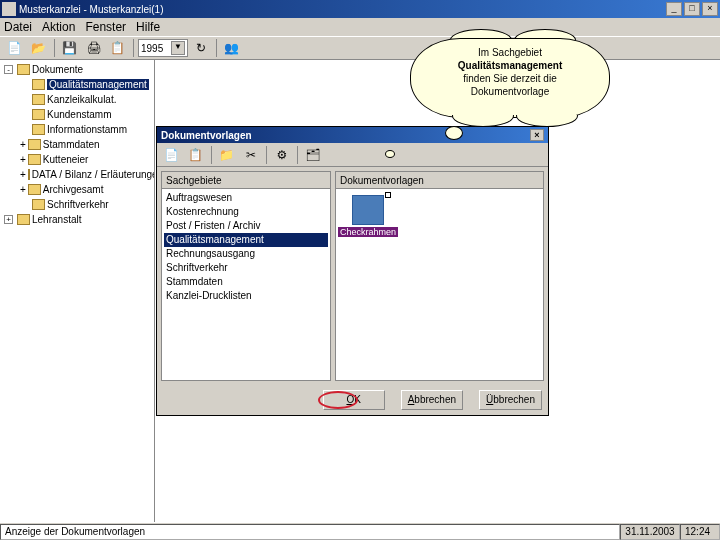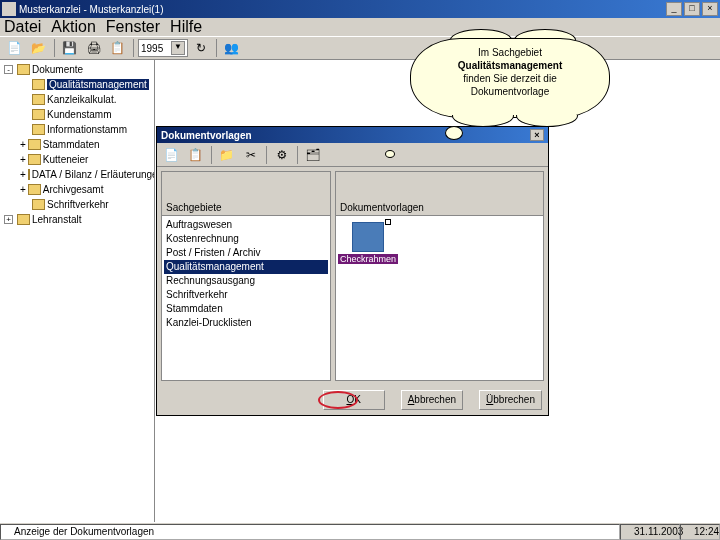--- a/index.html
+++ b/index.html
@@ -48,21 +48,21 @@
   text-align: center;
   color: #000;
 }
 .menubar {
   height: 18px;
   background: #d4d0c8;
   display: flex;
   align-items: center;
   padding: 0 4px;
   gap: 10px;
-  font-size: 16px;
+  font-size: 12px;
 }
 .toolbar {
   height: 24px;
   background: #d4d0c8;
   border-top: 1px solid #fff;
   border-bottom: 1px solid #888;
   display: flex;
   align-items: center;
   padding: 0 4px;
   gap: 2px;
@@ -203,21 +203,20 @@
 }
 .panel.left { width: 170px; }
 .panel.right { flex: 1; }
 .panel-header {
   height: 16px;
   font-size: 10px;
   padding: 0 4px;
   display: flex;
   align-items: center;
   background: #d4d0c8;
-  margin-top: 27px;
 }
 .panel-list {
   flex: 1;
   background: #fff;
   border-top: 1px solid #888;
   padding: 2px;
   overflow: auto;
 }
 .list-item {
   font-size: 10px;
@@ -375,25 +374,25 @@
   height: 18px;
   background: #d4d0c8;
   border-top: 1px solid #fff;
   display: flex;
   align-items: center;
   font-size: 10px;
 }
 .statusbar .cell {
   border: 1px inset #aaa;
   height: 16px;
-  padding: 0 13px;
+  padding: 0 4px;
   line-height: 14px;
 }
 .statusbar .cell.main { flex: 1; }
-.statusbar .cell.date { width: 60px; }
+.statusbar .cell.date { width: 60px; text-align: center; }
 .statusbar .cell.time { width: 40px; }
 </style>
 </head>
 <body>
 
 <div class="window">
 
   <div class="titlebar">
     <div class="titlebar-icon"></div>
     <div class="titlebar-text">Musterkanzlei - Musterkanzlei(1)</div>

